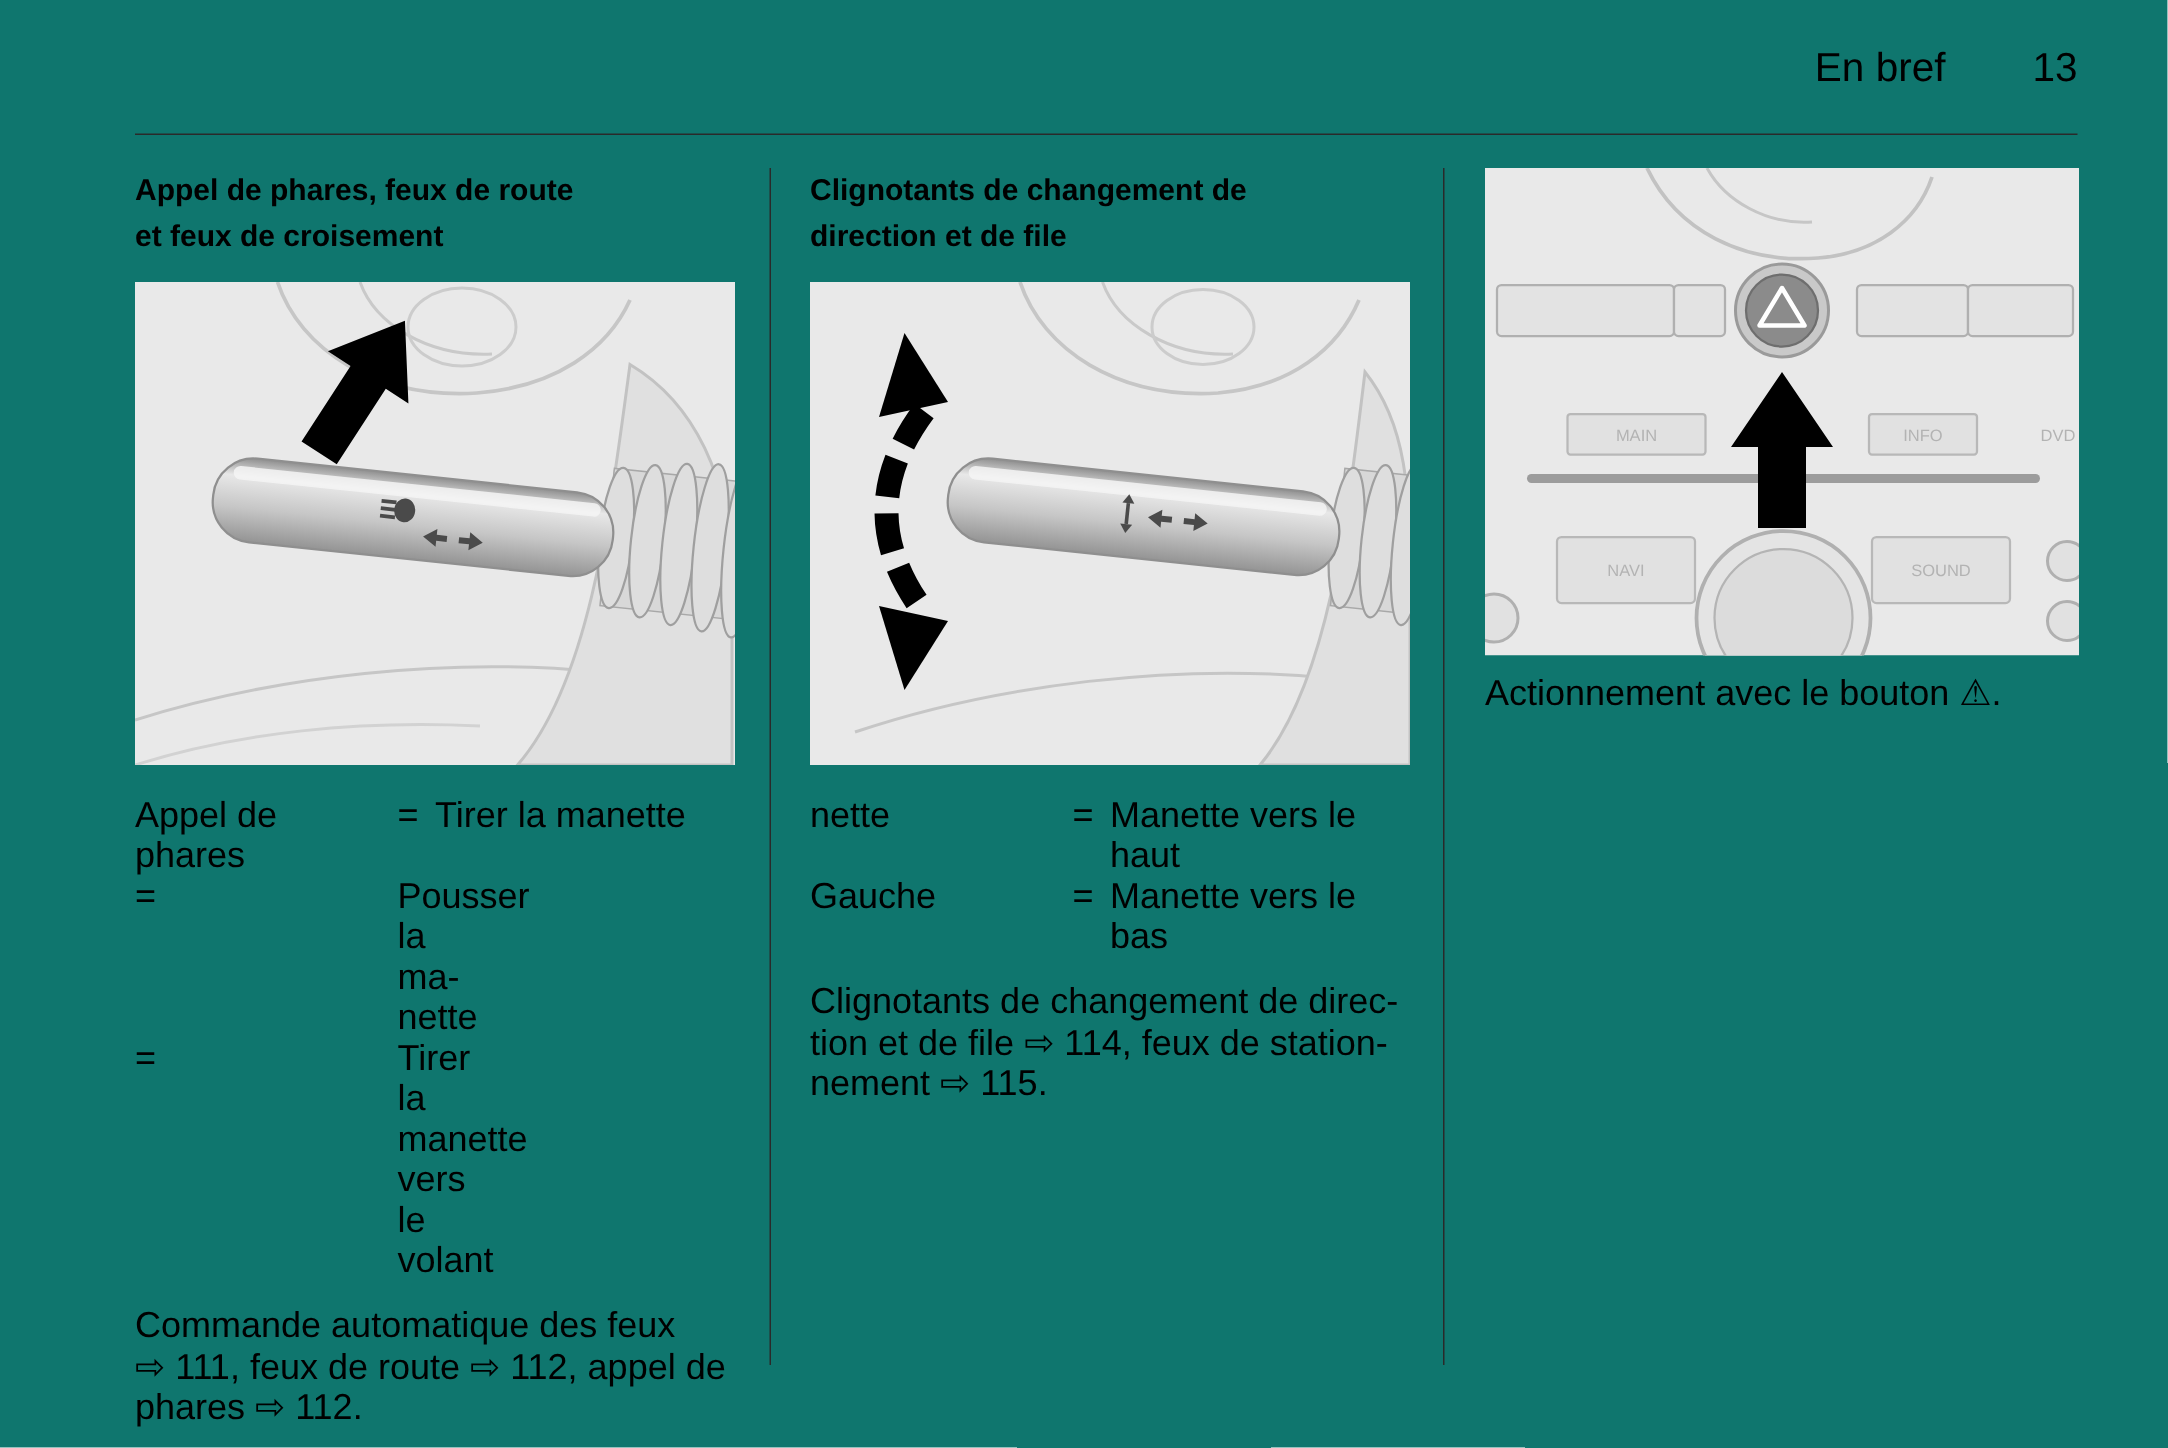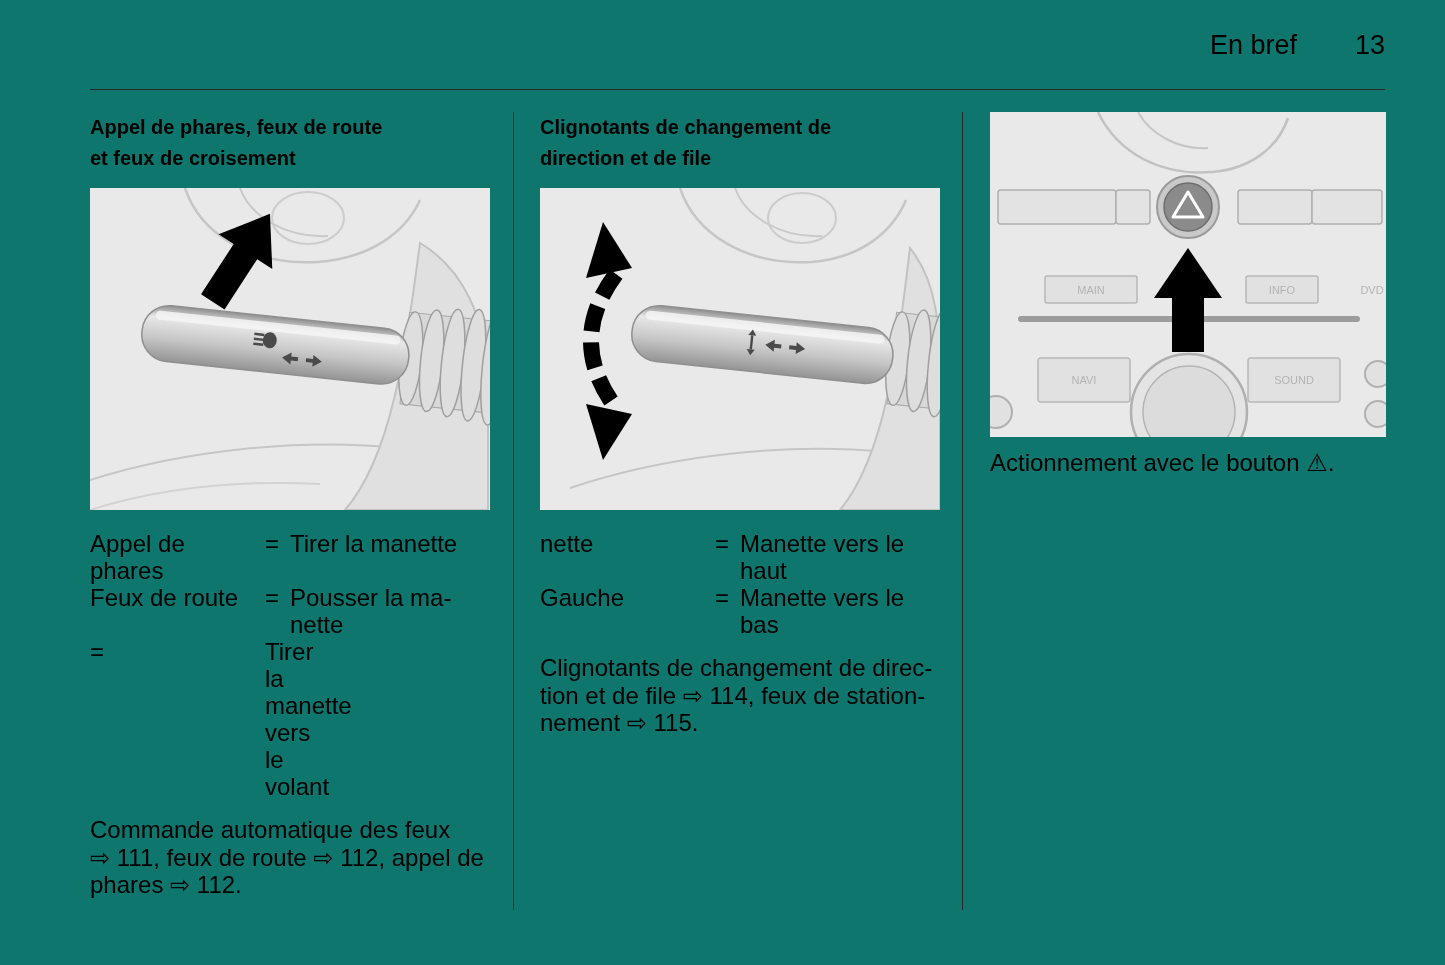--- a/index.html
+++ b/index.html
@@ -147,21 +147,20 @@
       </svg>
     </figure>
 
     <div class="defrow">
       <span class="pre">Appel de
 phares</span>
       <span>=</span>
       <span class="pre">Tirer la manette</span>
     </div>
     <div class="defrow">
-      <span class="pre">Feux de route</span>
       <span>=</span>
       <span class="pre">Pousser la ma-
 nette</span>
     </div>
     <div class="defrow">
       <span>=</span>
       <span class="pre">Tirer la manette
 vers le volant</span>
     </div>
 

